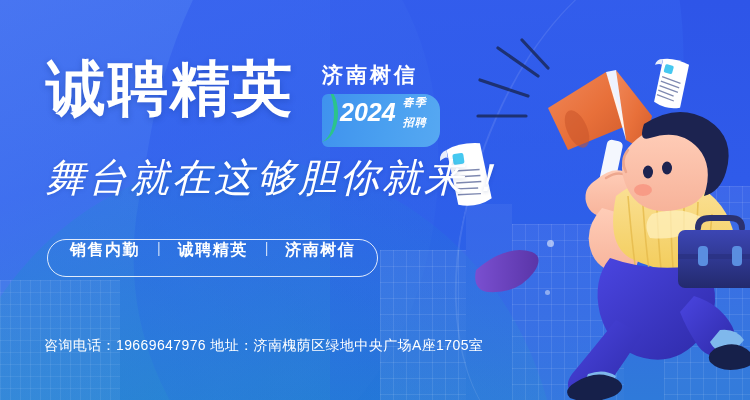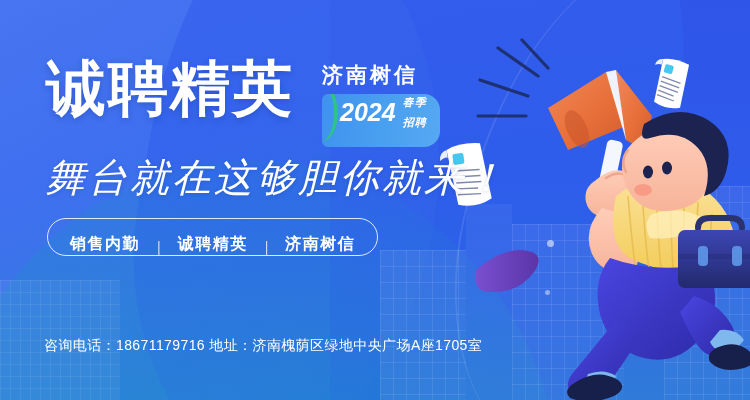--- a/index.html
+++ b/index.html
@@ -170,24 +170,24 @@
     font-style: italic;
     color: #ffffff;
     letter-spacing: 3px;
     line-height: 1;
     white-space: nowrap;
     text-shadow: 0 1px 4px rgba(12,40,120,.20);
   }
 
   .positions-pill {
     position: absolute;
-    left: 47px; top: 218px;
+    left: 47px; top: 239px;
     height: 36px;
     display: flex;
-    align-items: flex-end;
+    align-items: flex-start;
     padding: 0 22px;
     border: 1.5px solid rgba(255,255,255,.85);
     border-radius: 20px;
   }
   .pos-item {
     font-size: 16px;
     font-weight: 700;
     color: #ffffff;
     letter-spacing: 1.5px;
     white-space: nowrap;
@@ -387,15 +387,15 @@
     <div class="subhead">舞台就在这够胆你就来！</div>
 
     <div class="positions-pill">
       <span class="pos-item">销售内勤</span>
       <span class="pos-sep">|</span>
       <span class="pos-item">诚聘精英</span>
       <span class="pos-sep">|</span>
       <span class="pos-item">济南树信</span>
     </div>
 
-    <div class="contact">咨询电话：18671179716 地址：济南槐荫区绿地中央广场A座1705室</div>
+    <div class="contact">咨询电话：19669647976 地址：济南槐荫区绿地中央广场A座1705室</div>
   </div>
 </div>
 
 </body></html>

